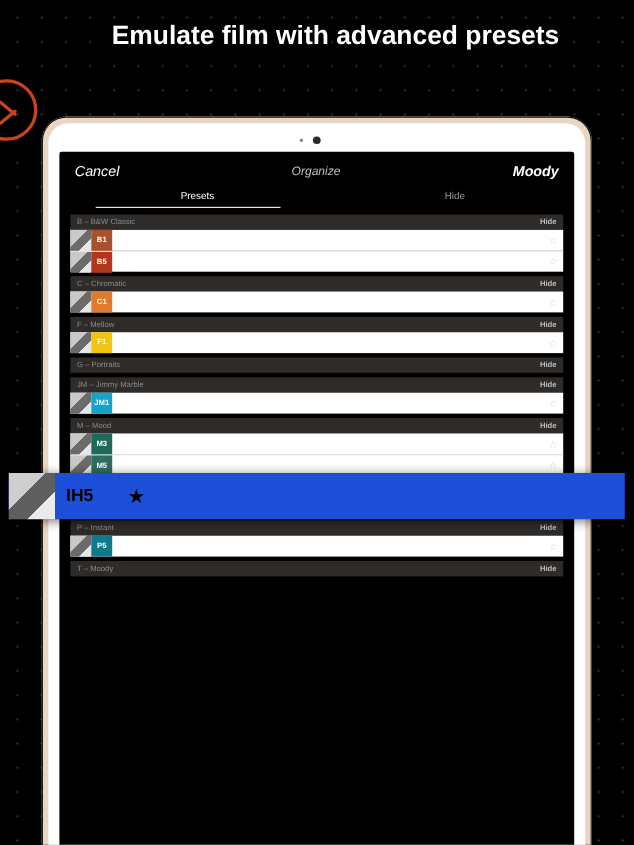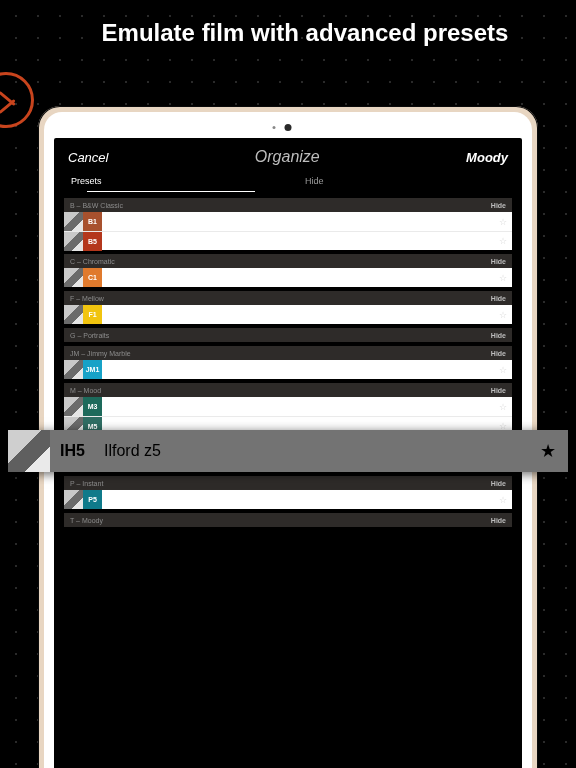--- a/index.html
+++ b/index.html
@@ -54,25 +54,25 @@
     box-shadow: -14px 0 0 -2px #888;
   }
   .screen {
     background:#000; width:100%; height:100%; border-radius:2px;
     overflow:hidden; position:relative;
   }
 
   
   .topbar { display:flex; justify-content:space-between; align-items:center;
     padding:10px 14px 4px 14px; color:#fff; font-size:13px;font-style:italic; }
-  .topbar .title { color:#bdbdbd; font-size:16px; }
+  .topbar .title { color:#bdbdbd; font-size:11px; }
   .topbar .save { font-weight:600; }
 
   .tabs { display:flex; font-size:9px; color:#9a9a9a; }
-  .tabs div { flex:1; text-align:left; padding:6px 0 8px 17px; position:relative; }
+  .tabs div { flex:1; text-align:center; padding:6px 0 8px 17px; position:relative; }
   .tabs .active { color:#fff; }
   .tabs .active::after { content:""; position:absolute; left:14%; right:14%; bottom:2px; height:1px; background:#fff; }
 
   .scroll { padding:4px 10px 0 10px; }
 
   .group { margin-bottom:4px; }
   .grouphdr {
     background:#2e2b29; color:#8c8c8c; font-size:7px;
     display:flex; justify-content:space-between; align-items:center;
     padding:4px 6px 3px 6px;
@@ -83,21 +83,21 @@
   .row + .row { border-top:1px solid #eaeaea; }
   .thumb { width:19px; height:19px; background:linear-gradient(135deg,#c9c9c9 0 40%,#6b6b6b 40% 70%,#e6e6e6 70%); flex:none; }
   .chip { width:19px; height:19px; flex:none; display:flex; align-items:center; justify-content:center;
           font-size:7px; color:#fff; font-weight:600; }
   .rowfill { flex:1; }
   .star { width:18px; display:flex; align-items:center; justify-content:center; color:#d7d7d7; font-size:9px; }
 
   
   .overlay {
     position:absolute; left:8px; right:8px; top:430px;
-    background:#737373; height:42px; display:flex; align-items:center;
+    background:#1d4ed8; height:42px; display:flex; align-items:center;
     box-shadow:0 2px 10px rgba(0,0,0,.6);
     z-index:10;
   }
   .overlay .othumb { width:42px; height:42px; background:linear-gradient(135deg,#cfcfcf 0 40%,#5f5f5f 40% 70%,#eaeaea 70%); flex:none; }
   .overlay .ocode { width:54px; font-weight:700; font-size:16px; color:#000; text-align:left; padding-left:10px; }
   .overlay .oname { flex:1; font-size:16px; color:#000; }
   .overlay .ostar { width:40px; text-align:center; font-size:18px; color:#000; }
 
 </style>
 </head>
@@ -236,15 +236,14 @@
           </div>
         </div>
 
     </div>
   </div>
 </div>
 
 <div class="overlay">
   <div class="othumb"></div>
   <div class="ocode">IH5</div>
-  <div class="oname">Ilford z5</div>
   <div class="ostar">★</div>
 </div>
 
 </body></html>

